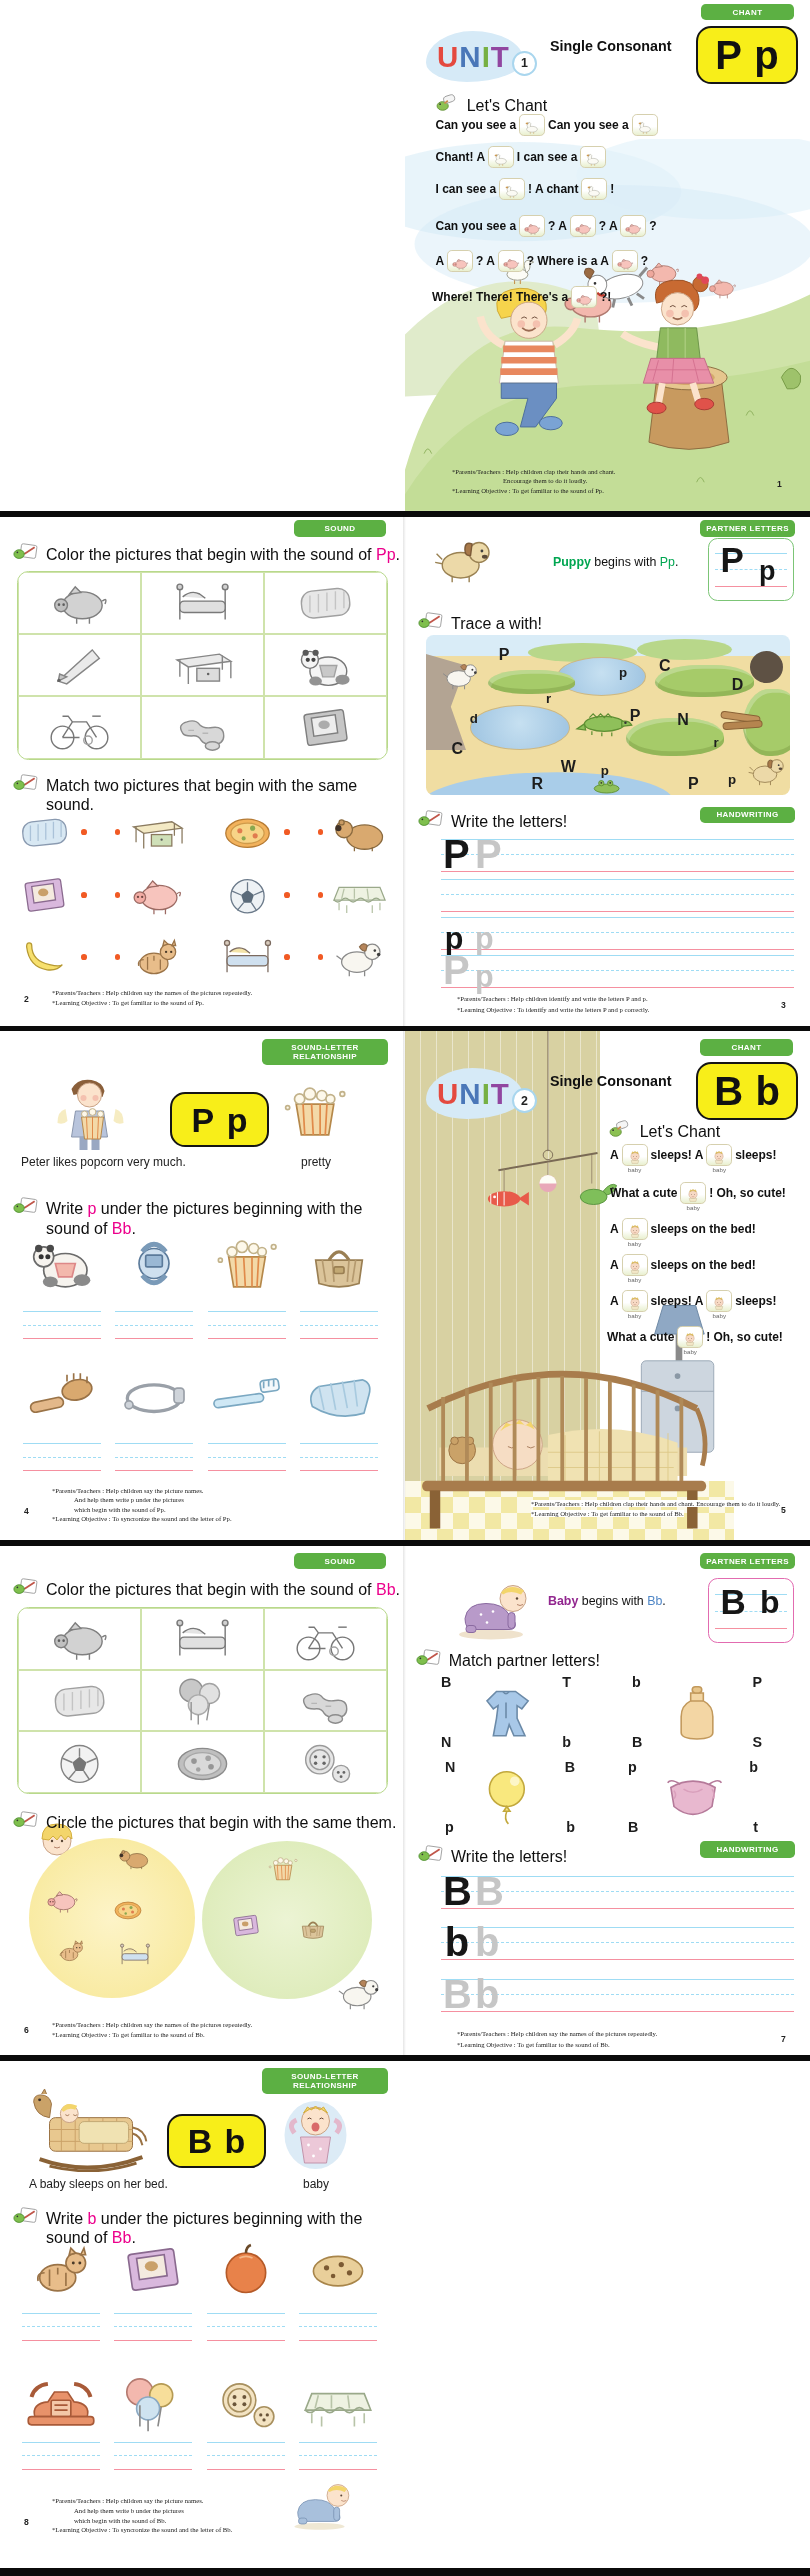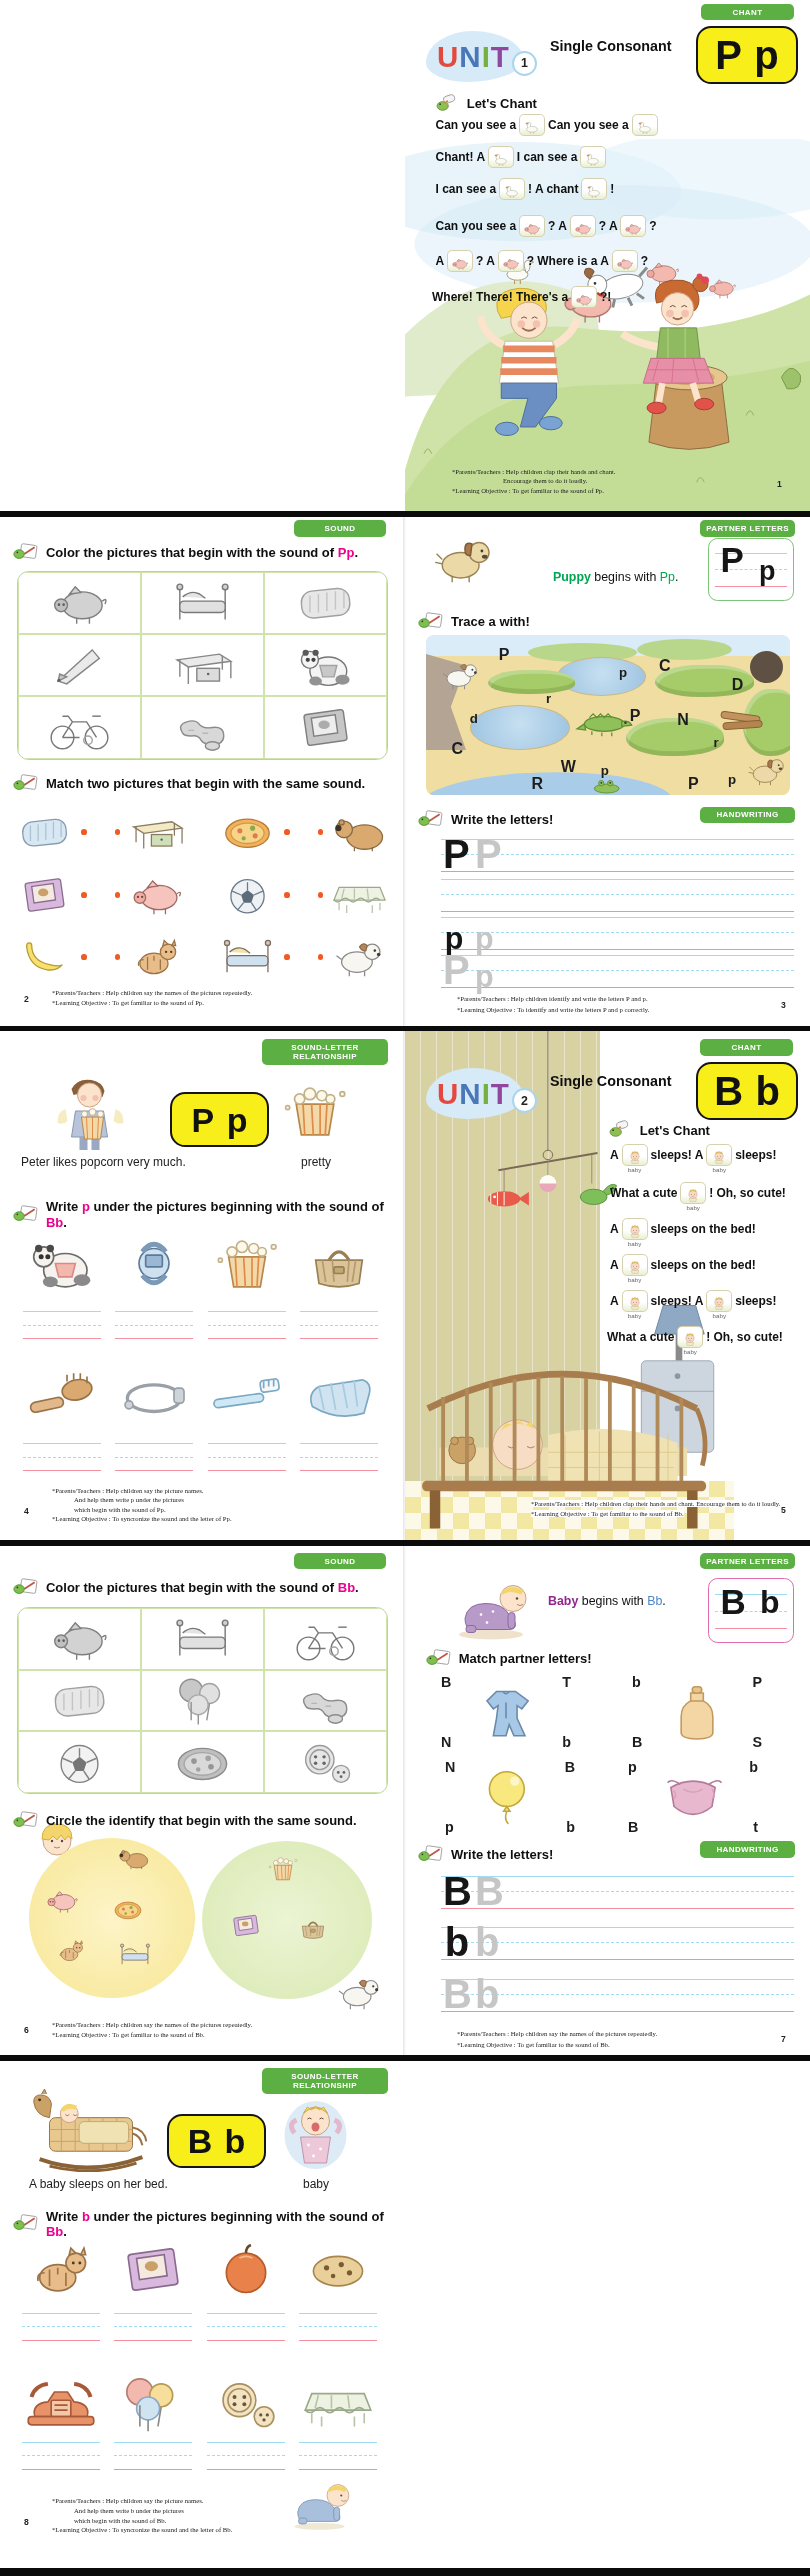--- a/index.html
+++ b/index.html
@@ -10,21 +10,21 @@
   .lp{left:0}.rp{left:405px}
   .gutter{position:absolute;left:403px;top:0;bottom:0;width:2.9px;background:linear-gradient(90deg,rgba(0,0,0,.10),rgba(0,0,0,0));z-index:5}
   .tag{position:absolute;background:#5cb043;color:#fff;font-weight:bold;font-size:8px;text-align:center;padding:3.8px 0;border-radius:4.8px;letter-spacing:0.4px;z-index:6}
   .ybox{position:absolute;background:#f8ee19;border:2.9px solid #151515;border-radius:15.2px;display:flex;align-items:center;justify-content:center;gap:12.4px;font-weight:bold;color:#111;z-index:4}
   .ybox span{line-height:1}
   .unit{position:absolute;z-index:4}
   .ublob{position:absolute;inset:-9.5px -13.3px -7.6px -11.4px;background:#d6eaf7;border-radius:48% 52% 58% 42%/62% 55% 45% 38%}
   .uword{position:relative;font-weight:bold;font-size:29.5px;letter-spacing:1px}
   .ucirc{position:absolute;right:-27px;bottom:-1.9px;width:21px;height:21px;border:2.4px solid #a9d6ee;border-radius:50%;background:#fff;display:flex;align-items:center;justify-content:center;font-weight:bold;font-size:12.4px;color:#222}
   .title{position:absolute;font-weight:bold;font-size:14.3px;color:#0f0f0f;z-index:4}
-  .hd{position:absolute;display:flex;align-items:center;gap:6.7px;font-weight:bold;font-size:13px;color:#0f0f0f;z-index:4;line-height:1.2}
+  .hd{position:absolute;display:flex;align-items:flex-start;gap:6.7px;font-weight:normal;font-size:16px;color:#0f0f0f;z-index:4;line-height:1.2}
   .acticon,.chanticon{width:26px;height:19px;flex:none;margin-top:-2.9px;display:inline-block}
   .acticon svg,.chanticon svg{width:100%;height:100%}
   .pk{color:#ec008c}.gr{color:#00a651}.pu{color:#92278f}.bl{color:#4f86c6}
   .chline{position:absolute;font-weight:bold;font-size:12px;color:#101010;display:flex;align-items:center;white-space:nowrap;z-index:4}
   .ctx{white-space:pre}
   .cardwrap{position:relative;display:inline-flex}
   .card{display:inline-flex;width:24px;height:20px;border:1.4px solid #d6d0ae;border-radius:4.8px;background:linear-gradient(#ffffff 58%,#e9f0cf);align-items:flex-end;justify-content:center;margin:0 2.9px;overflow:hidden}
   .card svg{width:20px;height:15.2px}
   .cardwrap .cap{position:absolute;top:100%;left:50%;transform:translateX(-50%);font-size:6.2px;font-weight:normal;color:#666}
   .grid{position:absolute;display:grid;grid-template-columns:repeat(3,1fr);grid-template-rows:repeat(3,1fr);border:1.9px solid #b8d98c;border-radius:11.4px;overflow:hidden;background:#fff;z-index:3}
@@ -600,21 +600,21 @@
   <div class="rp">
     <div class="tag" style="left:295px;top:3.8px;width:95px">PARTNER LETTERS</div>
     <span class="doodle" style="position:absolute;left:24px;top:17px;width:69px;height:51px"><svg viewBox="0 0 48 36" preserveAspectRatio="xMidYMid meet">
           <ellipse cx="22" cy="22" rx="13" ry="9" fill="#ecd9a8" stroke="#9a8253"></ellipse>
           <circle cx="35" cy="13" r="7" fill="#ecd9a8" stroke="#9a8253"></circle>
           <path d="M30 7q-5-2-5 4 0 5 4 4z" fill="#a8794a" stroke="#7b5a38"></path>
           <circle cx="37" cy="12" r="1" fill="#3f3f3f"></circle>
           <ellipse cx="39" cy="16" rx="2" ry="1.4" fill="#5a4a3a"></ellipse>
           <path d="M9 18l-4-4M9 21l-5-1M16 30v4m12-4v4" stroke="#9a8253"></path>
         </svg></span>
-    <div class="intro" style="left:148px;top:53px">
+    <div class="intro" style="left:148px;top:38px">
       <b class="gr">Puppy</b><span> begins with </span><span class="gr">Pp</span><span>.</span>
     </div>
     <div class="formbox" style="left:303px;top:21px;width:84px;height:61px;border:1.9px solid #7cc576">
       <span class="fline" style="top:24%"></span>
         <span class="fline d" style="top:50%"></span>
         <span class="fline r" style="top:78%"></span>
       <span class="fcap" style="left:11.4px;top:3.8px;font-size:35px;line-height:1">P</span>
       <span class="fcap" style="left:50px;top:19px;font-size:27px;line-height:1">p</span>
     </div>
     <div class="hd" style="left:13.3px;top:97px">
@@ -1171,21 +1171,21 @@
             </svg></span>
         </div>
     </div>
     <div class="hd" style="left:13.3px;top:267px">
       <span class="acticon"><svg viewBox="0 0 30 22">
             <rect x="9" y="3" width="18" height="15" rx="2" fill="#fff" stroke="#9a9a9a" transform="rotate(8 18 10)"></rect>
             <line x1="13" y1="14" x2="25" y2="6" stroke="#c0564a" stroke-width="2"></line>
             <ellipse cx="7" cy="14" rx="6" ry="5" fill="#7fbf4d" stroke="#4e8f2f"></ellipse>
             <circle cx="5" cy="12" r="1" fill="#333"></circle>
           </svg></span>
-      <span>Circle the identify that begin with the same sound.</span>
+      <span>Circle the pictures that begin with the same them.</span>
     </div>
     <svg class="scene" style="left:34px;top:271px;width:46px;height:44px" viewBox="0 0 46 44">
       <circle cx="23" cy="24" r="14" fill="#fbe3cc" stroke="#c9a386"></circle>
       <path d="M8 22q0-15 15-15t15 15l-4-3-3 4-4-5-4 5-4-4-4 4z" fill="#f3d56b" stroke="#d4af3d"></path>
       <circle cx="18" cy="24" r="1.2" fill="#5a4636"></circle>
         <circle cx="28" cy="24" r="1.2" fill="#5a4636"></circle>
       <path d="M20 30q3 2 6 0" stroke="#b5846b" fill="none"></path>
     </svg>
     <div class="blob by" style="left:29px;top:292px;width:166px;height:160px">
         <span class="doodle" style="left: 52%; top: 4%; width: 38px; height: 27.4px;"><svg viewBox="0 0 48 36" preserveAspectRatio="xMidYMid meet">
@@ -1283,21 +1283,21 @@
     <div class="intro" style="left:143px;top:48px">
       <b class="pu">Baby</b><span> begins with </span><span class="bl">Bb</span><span>.</span>
     </div>
     <div class="formbox" style="left:303px;top:32px;width:84px;height:63px;border:1.9px solid #e26bb0">
       <span class="fline" style="top:24%"></span>
         <span class="fline d" style="top:50%"></span>
         <span class="fline r" style="top:78%"></span>
       <span class="fcap" style="left:11.4px;top:4.8px;font-size:35px;line-height:1">B</span>
       <span class="fcap" style="left:51px;top:6.7px;font-size:32px;line-height:1">b</span>
     </div>
-    <div class="hd" style="left:21px;top:105px">
+    <div class="hd" style="left:11px;top:105px">
       <span class="acticon"><svg viewBox="0 0 30 22">
             <rect x="9" y="3" width="18" height="15" rx="2" fill="#fff" stroke="#9a9a9a" transform="rotate(8 18 10)"></rect>
             <line x1="13" y1="14" x2="25" y2="6" stroke="#c0564a" stroke-width="2"></line>
             <ellipse cx="7" cy="14" rx="6" ry="5" fill="#7fbf4d" stroke="#4e8f2f"></ellipse>
             <circle cx="5" cy="12" r="1" fill="#333"></circle>
           </svg></span>
       <span>Match partner letters!</span>
     </div>
     <div class="pmatch" style="left:36px;top:128px;width:130px;height:76px">
       <span class="pm-c tl">B</span>

